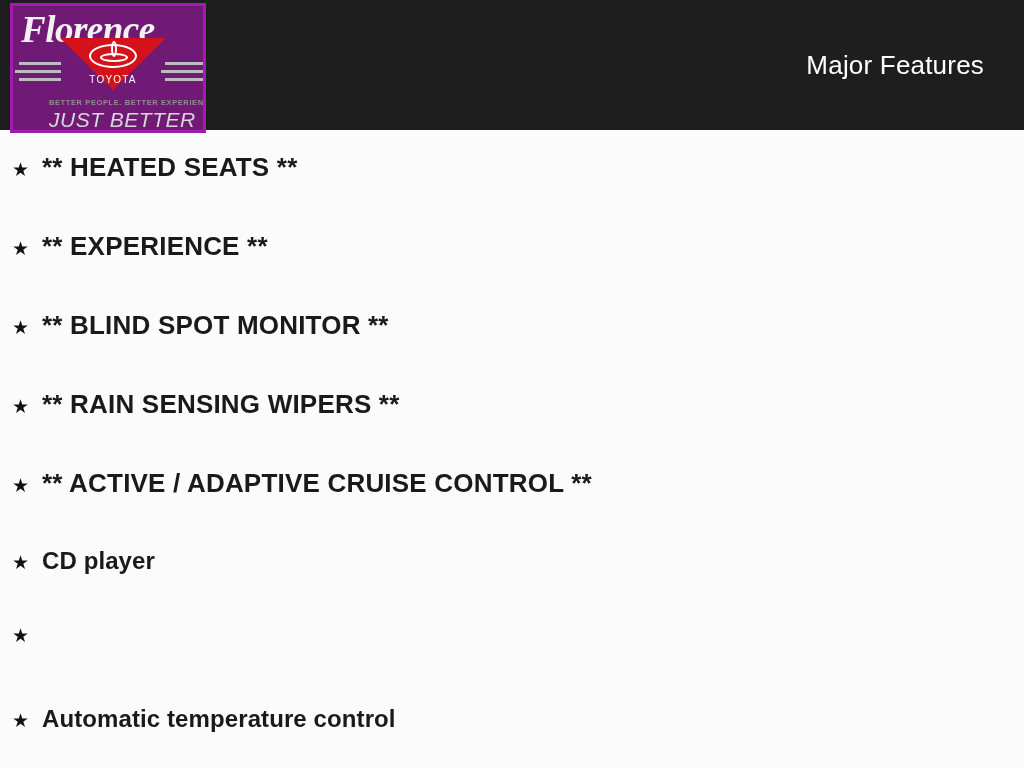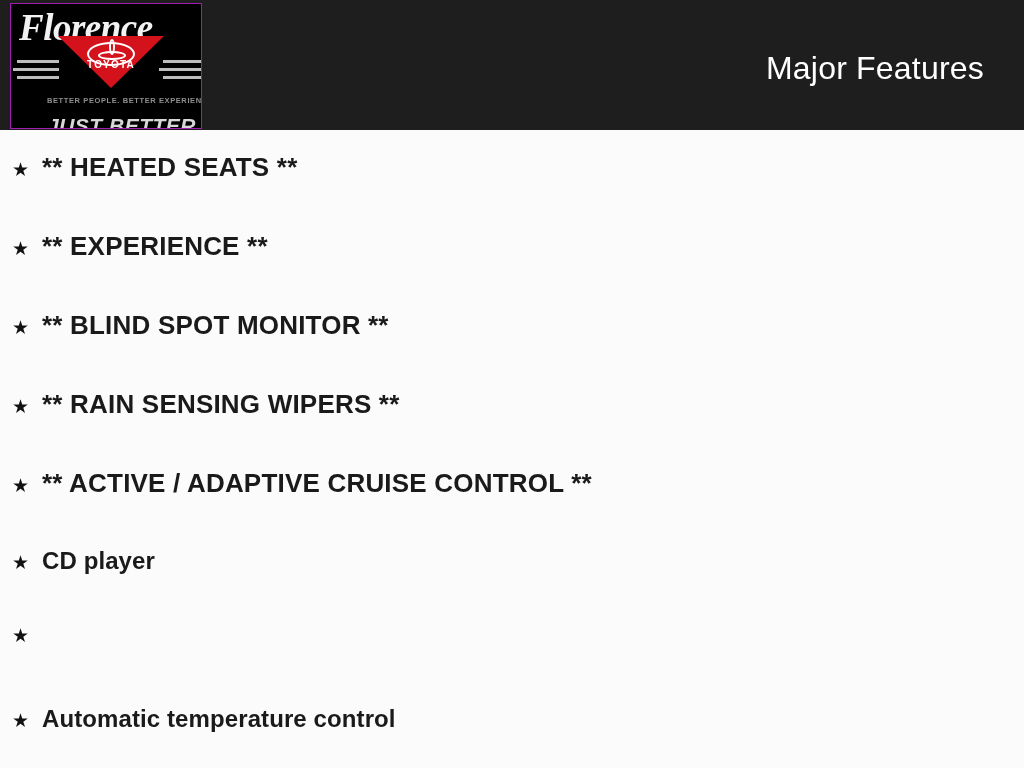--- a/index.html
+++ b/index.html
@@ -27,23 +27,23 @@
     background: #1e1e1e;
     box-sizing: border-box;
   }
 
   .logo-box {
     position: absolute;
     left: 10px;
     top: 3px;
     width: 190px;
     height: 124px;
-    background: #000000;
+    background: #701a75;
     overflow: hidden;
-    border: 1px solid #a21caf;
+    border: 3px solid #a21caf;
   }
 
   .logo-wordmark {
     position: absolute;
     left: 8px;
     top: 2px;
     font-family: "Liberation Serif", serif;
     font-style: italic;
     font-weight: bold;
     font-size: 37px;
@@ -98,25 +98,25 @@
     top: -5px;
     width: 6px;
     height: 16px;
     border: 2.5px solid #ffffff;
     border-radius: 50% / 50%;
     box-sizing: border-box;
   }
   .logo-badge .brand {
     position: absolute;
     left: 0;
-    top: 23px;
+    top: 36px;
     width: 106px;
     text-align: center;
     font-size: 10px;
-    font-weight: bold;
+    font-weight: normal;
     letter-spacing: 1.2px;
     color: #ffffff;
   }
 
   
   .wing {
     position: absolute;
     height: 3px;
     background: #bdbdbd;
   }
@@ -133,35 +133,35 @@
     top: 92px;
     font-size: 7.5px;
     font-weight: bold;
     letter-spacing: 0.6px;
     color: #8f8f8f;
     white-space: nowrap;
   }
   .logo-slogan {
     position: absolute;
     left: 36px;
-    top: 110px;
+    top: 102px;
     font-family: "Liberation Sans", sans-serif;
     font-style: italic;
-    font-weight: bold;
+    font-weight: normal;
     font-size: 21px;
     letter-spacing: 0.5px;
     color: #d8d8d8;
     white-space: nowrap;
   }
 
   .header-title {
     position: absolute;
     right: 40px;
     top: 50px;
-    font-size: 32px;
+    font-size: 26px;
     color: #ffffff;
     font-weight: normal;
     letter-spacing: 0.2px;
   }
 
   
   .features {
     position: absolute;
     left: 0;
     top: 130px;

